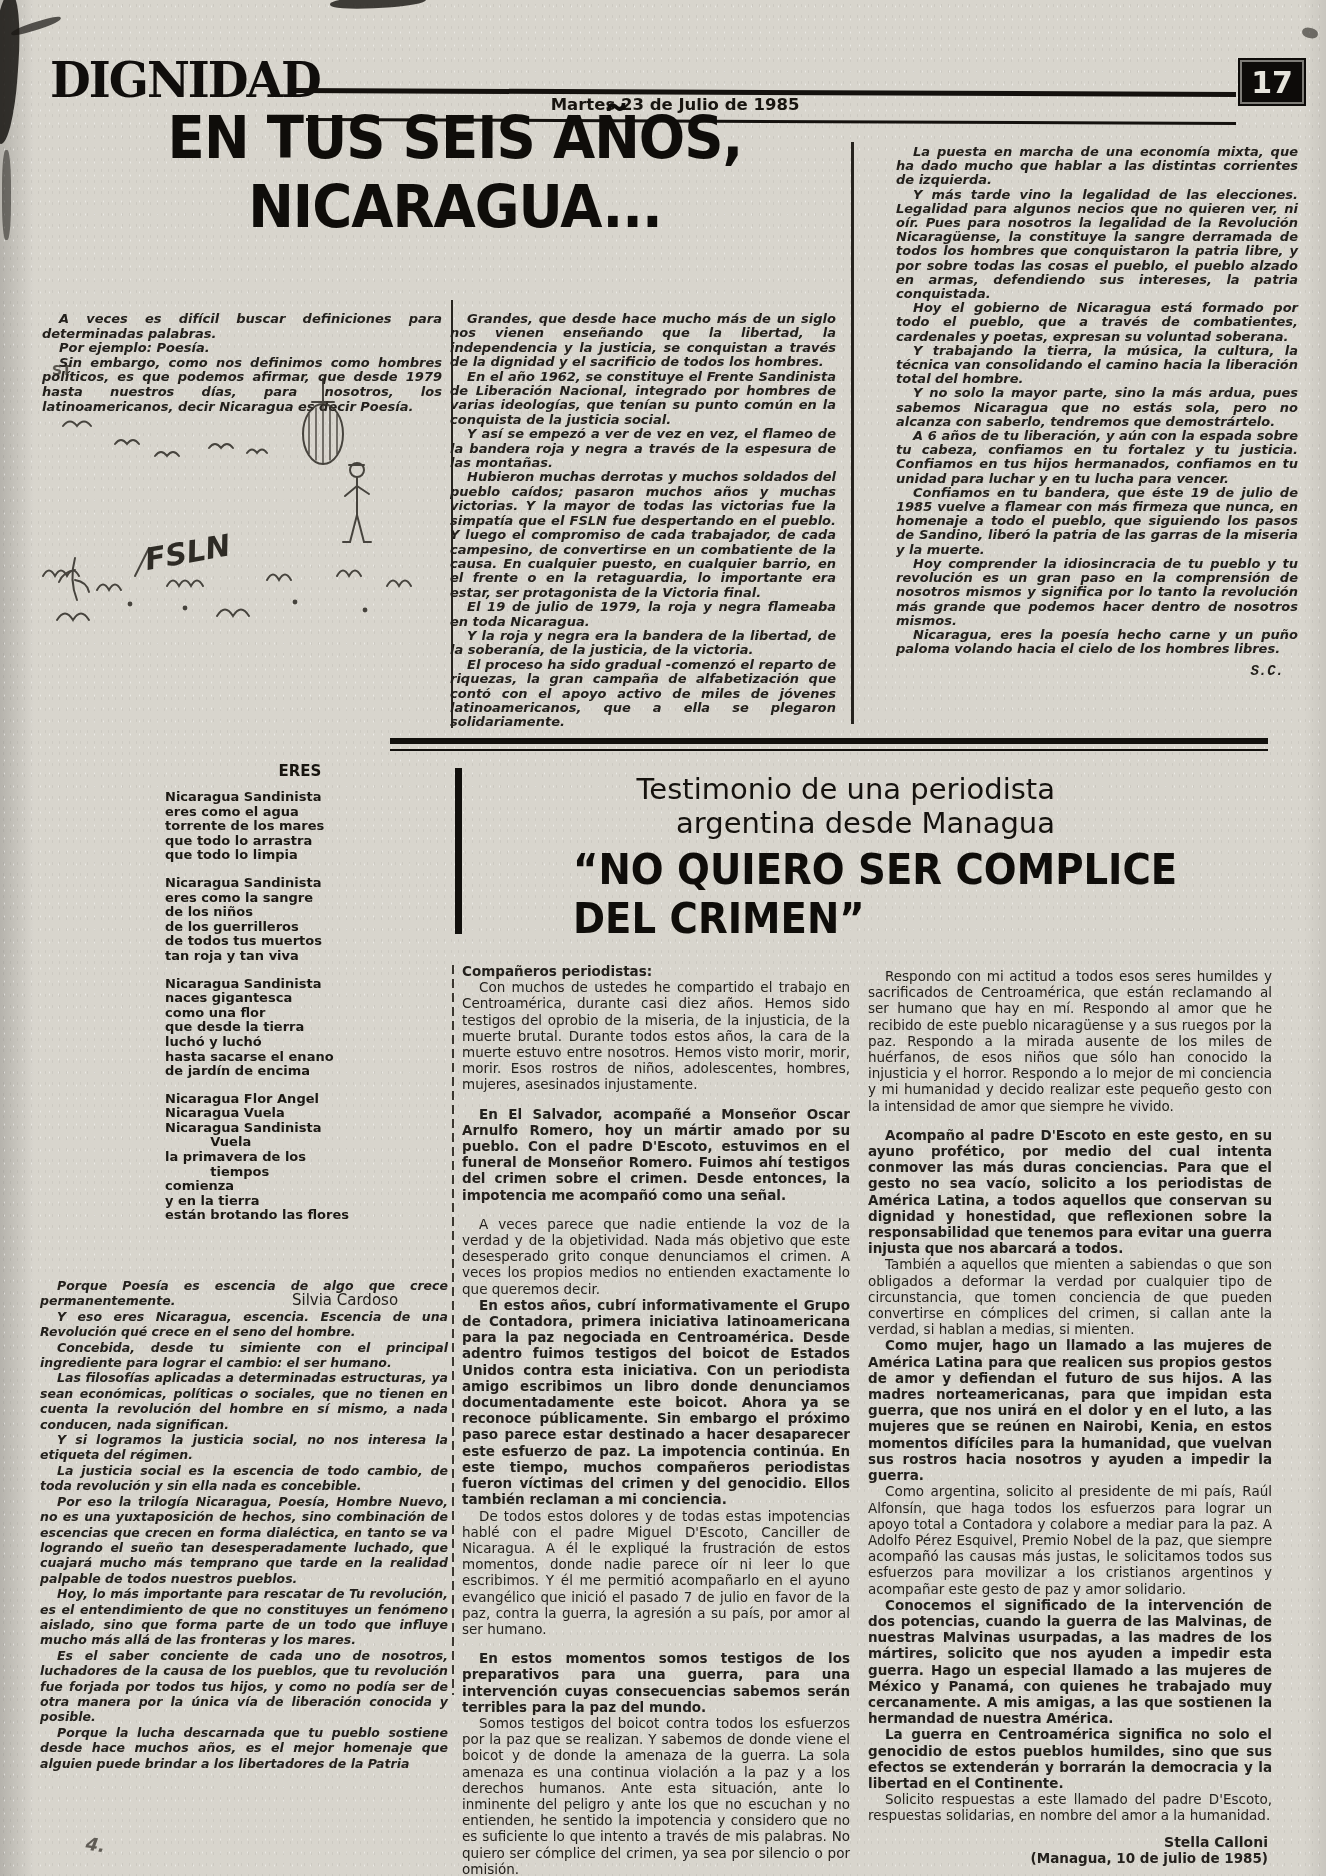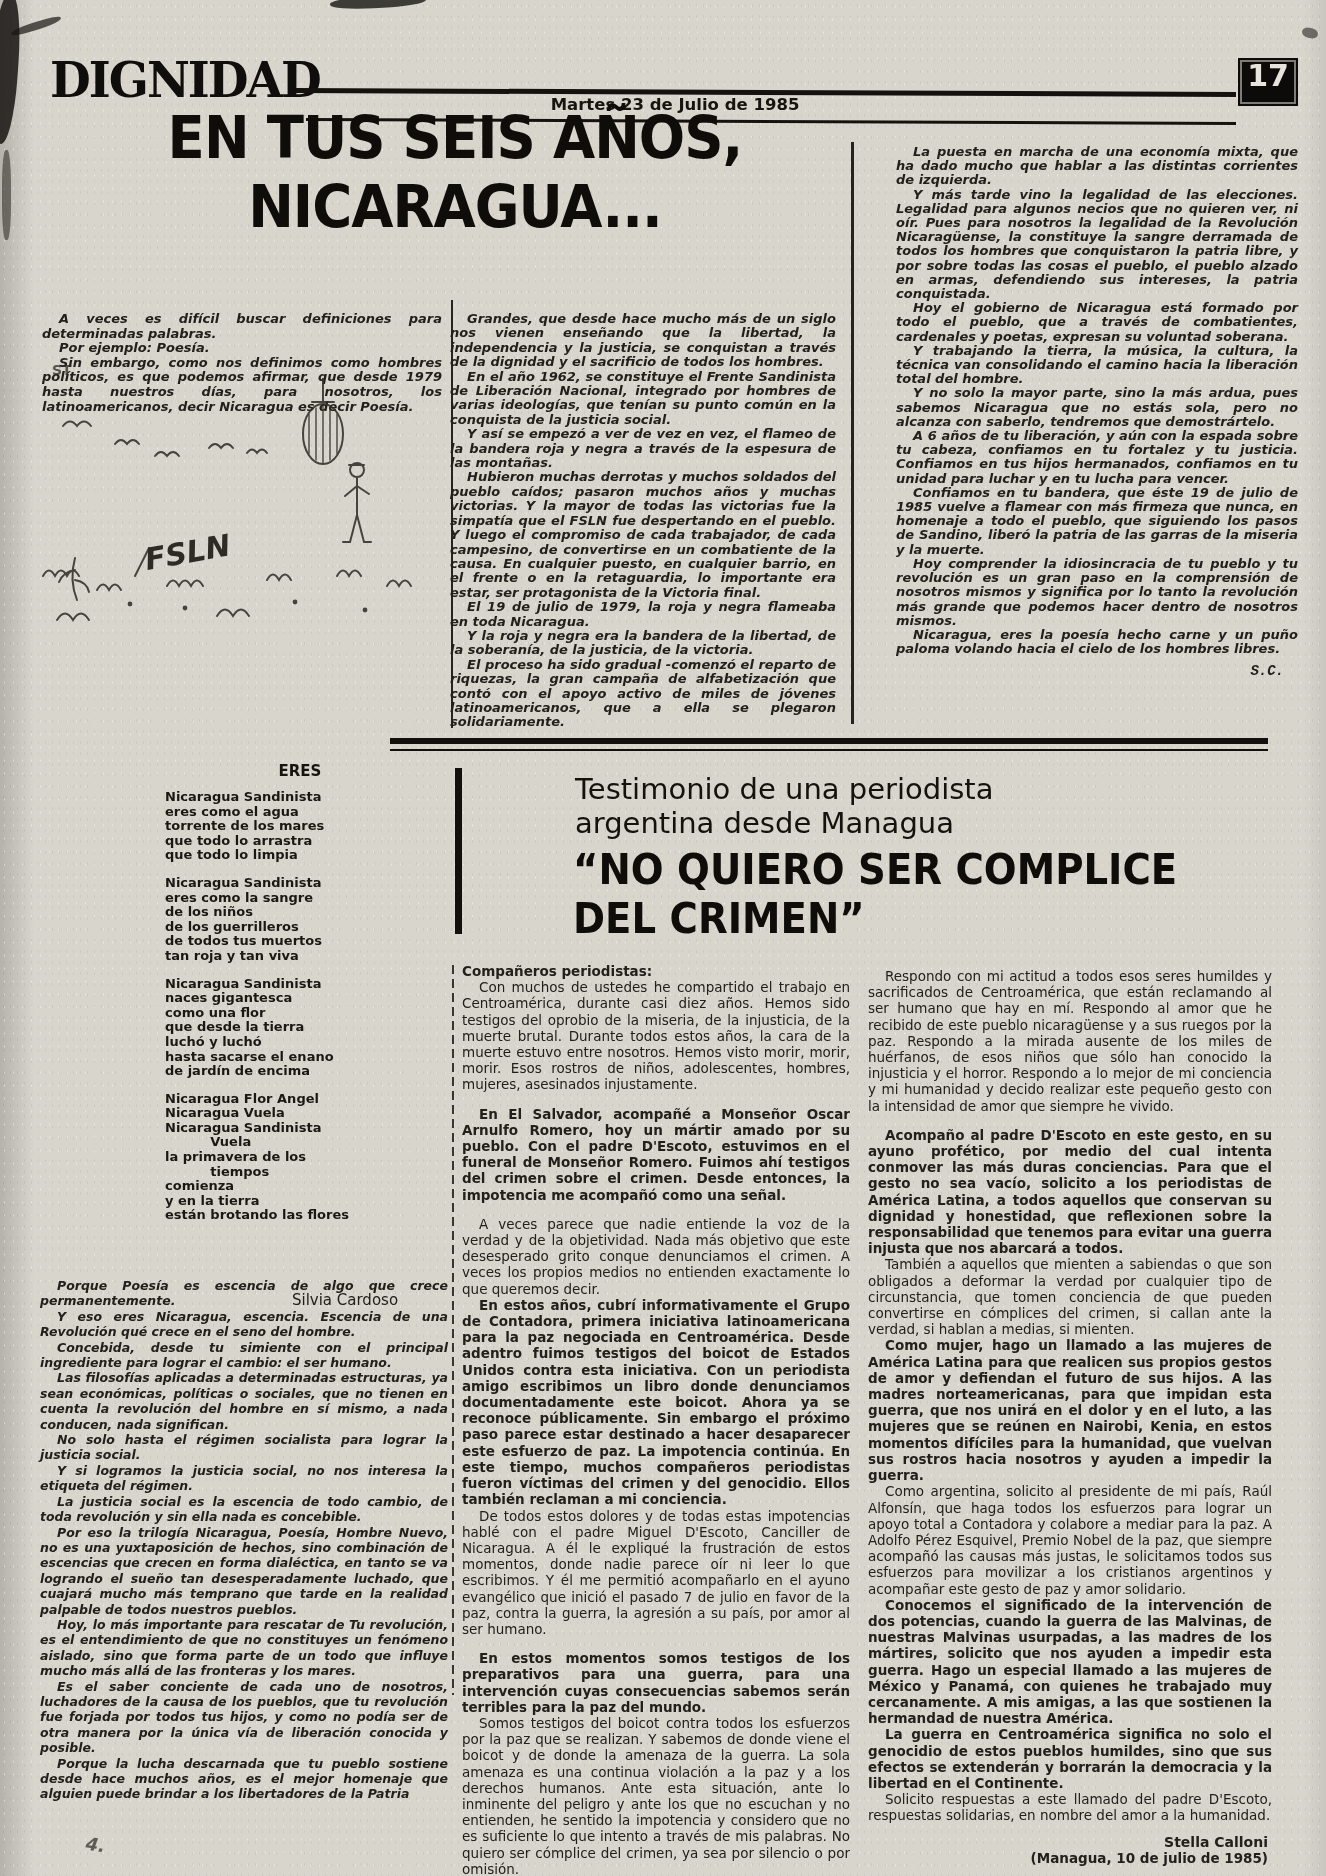--- a/index.html
+++ b/index.html
@@ -18,23 +18,23 @@
   }
   .abs{position:absolute;}
   
   .masthead{left:50px;top:52px;font-family:"DejaVu Serif","Liberation Serif",serif;
     font-weight:bold;font-size:47px;letter-spacing:-2px;color:#100e0c;
     transform:scaleY(1.04);}
   .rule{background:#14110e;}
   .rule1{left:296px;top:90px;width:940px;height:5px;transform:rotate(.25deg);}
   .rule2{left:306px;top:120px;width:930px;height:3px;transform:rotate(.25deg);}
   .date{left:515px;top:95px;width:320px;text-align:center;font-size:16.5px;font-weight:bold;color:#17140f;}
-  .pagebox{left:1238px;top:58px;width:60px;height:48px;background:#0d0b09;
+  .pagebox{left:1238px;top:58px;width:68px;height:48px;background:#0d0b09;
     box-shadow:inset 0 0 0 2px #0d0b09, inset 0 0 0 4px rgba(220,218,210,.55);
-    display:flex;align-items:flex-start;justify-content:center;}
+    display:flex;align-items:center;justify-content:center;}
   .pagenum{color:#e6e4dc;font-size:30px;font-weight:bold;}
   
   .headline1{left:85px;top:104px;width:740px;text-align:center;font-weight:bold;
     font-size:58px;line-height:69px;letter-spacing:-1px;color:#0f0d0a;
     white-space:pre-line;transform:scaleX(.94);}
   .bodycol{position:absolute;text-align:justify;}
   .bodycol p{margin:0;text-indent:17px;}
   .ital{font-style:italic;font-weight:bold;}
   .a1c1{left:42px;top:312px;width:400px;font-size:13px;line-height:14.6px;}
   .a1c2{left:450px;top:312px;width:386px;font-size:13px;line-height:14.4px;}
@@ -49,21 +49,21 @@
   
   .poemtitle{left:160px;top:762px;width:280px;text-align:center;font-weight:bold;font-size:15px;color:#17140f;}
   .poem{left:165px;top:790px;width:260px;font-weight:bold;font-size:13px;line-height:14.6px;color:#1b1813;}
   .poem p{margin:0 0 13px 0;text-indent:0;}
   .prewrap{white-space:pre-wrap;}
   .poemauthor{left:205px;top:1291px;width:280px;text-align:center;font-weight:normal;font-size:15px;}
   
   .essay{left:40px;top:1278px;width:408px;font-size:12.5px;line-height:15.4px;}
   
   .kickerbar{left:455px;top:768px;width:7px;height:166px;background:#12100d;}
-  .kicker{left:575px;top:772px;width:480px;font-size:29px;line-height:34px;color:#15120e;white-space:pre-line;}
+  .kicker{left:575px;top:772px;width:480px;font-size:29px;line-height:34px;color:#15120e;white-space:pre-line;text-align:right;}
   .headline2{left:573px;top:845px;width:720px;font-weight:bold;font-size:42px;line-height:49px;
     color:#0f0d0a;white-space:pre-line;transform:scaleX(.92);transform-origin:left top;letter-spacing:0;}
   .vr-c{left:452px;top:965px;width:2px;height:730px;background:
     repeating-linear-gradient(to bottom,#3a362f 0 9px,transparent 9px 14px);}
   .a2l{left:462px;top:963px;width:388px;font-size:13.5px;line-height:16.2px;}
   .a2r{left:868px;top:968px;width:404px;font-size:13.5px;line-height:16.2px;}
   .a2l p,.a2r p{margin:0;text-indent:17px;}
   .b{font-weight:bold;}
   .gap{margin-top:13px !important;}
   .noindent{text-indent:0 !important;}
@@ -220,21 +220,20 @@
 y en la tierra
 están brotando las flores</p>
     </div>
   <div class="abs poemauthor">Silvia Cardoso</div>
 
   <div class="bodycol ital essay">
       <p class="">Porque Poesía es escencia de algo que crece permanentemente.</p>
       <p class="">Y eso eres Nicaragua, escencia. Escencia de una Revolución qué crece en el seno del hombre.</p>
       <p class="">Concebida, desde tu simiente con el principal ingrediente para lograr el cambio: el ser humano.</p>
       <p class="">Las filosofías aplicadas a determinadas estructuras, ya sean económicas, políticas o sociales, que no tienen en cuenta la revolución del hombre en sí mismo, a nada conducen, nada significan.</p>
-      <p class="">No solo hasta el régimen socialista para lograr la justicia social.</p>
       <p class="">Y si logramos la justicia social, no nos interesa la etiqueta del régimen.</p>
       <p class="">La justicia social es la escencia de todo cambio, de toda revolución y sin ella nada es concebible.</p>
       <p class="">Por eso la trilogía Nicaragua, Poesía, Hombre Nuevo, no es una yuxtaposición de hechos, sino combinación de escencias que crecen en forma dialéctica, en tanto se va logrando el sueño tan desesperadamente luchado, que cuajará mucho más temprano que tarde en la realidad palpable de todos nuestros pueblos.</p>
       <p class="">Hoy, lo más importante para rescatar de Tu revolución, es el entendimiento de que no constituyes un fenómeno aislado, sino que forma parte de un todo que influye mucho más allá de las fronteras y los mares.</p>
       <p class="">Es el saber conciente de cada uno de nosotros, luchadores de la causa de los pueblos, que tu revolución fue forjada por todos tus hijos, y como no podía ser de otra manera por la única vía de liberación conocida y posible.</p>
       <p class="">Porque la lucha descarnada que tu pueblo sostiene desde hace muchos años, es el mejor homenaje que alguien puede brindar a los libertadores de la Patria</p>
     </div>
 
   <div class="abs kickerbar"></div>
   <div class="abs kicker">Testimonio de una periodista

